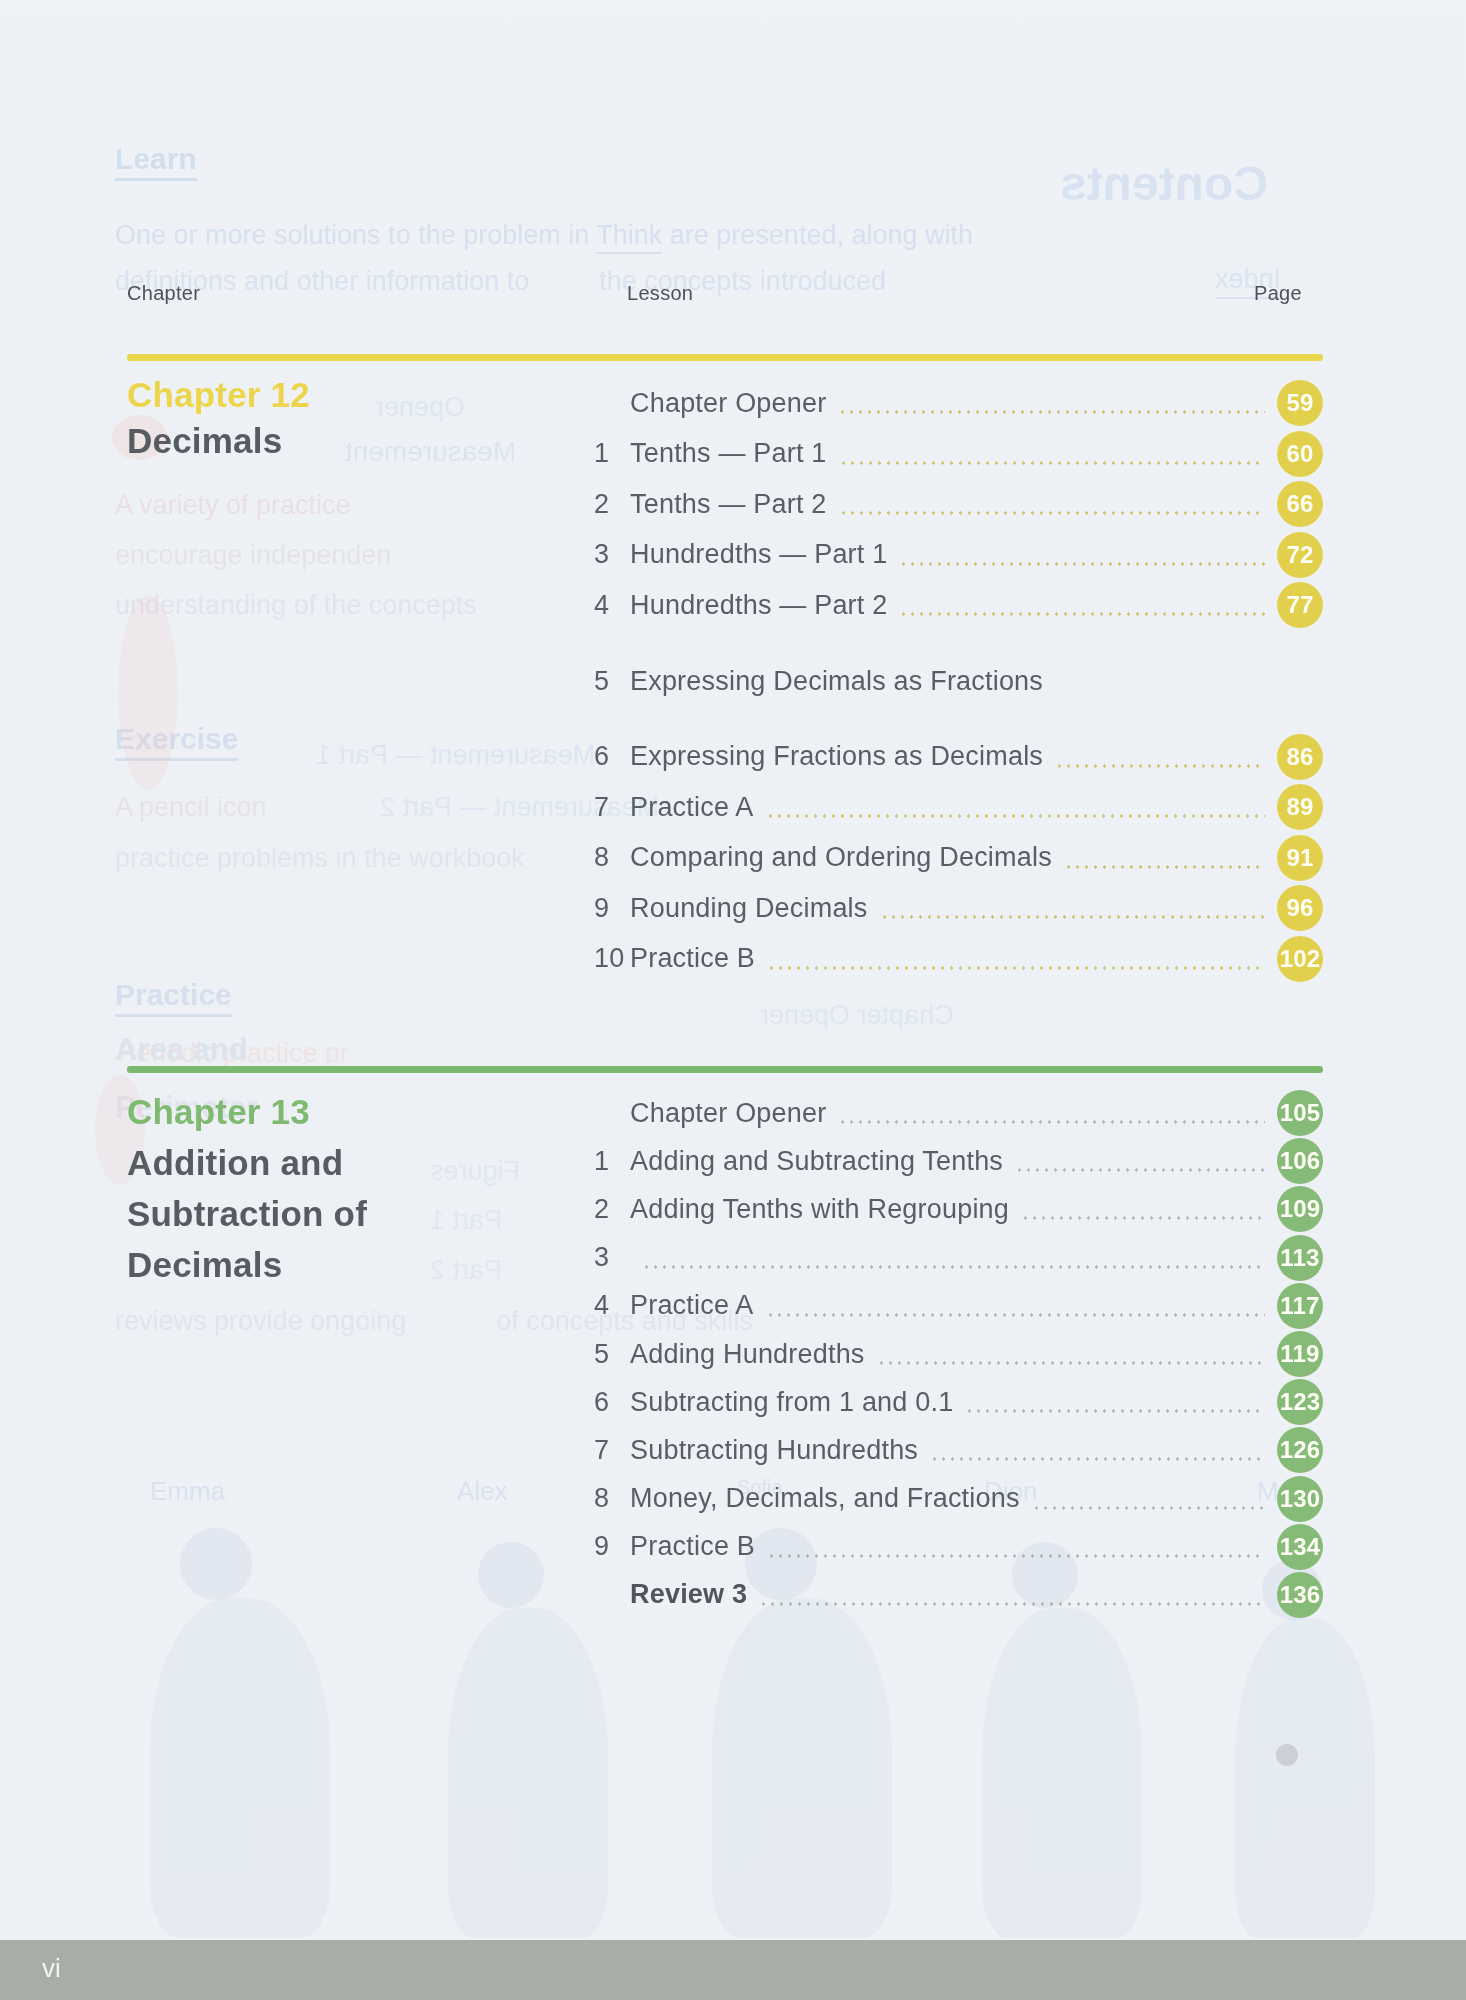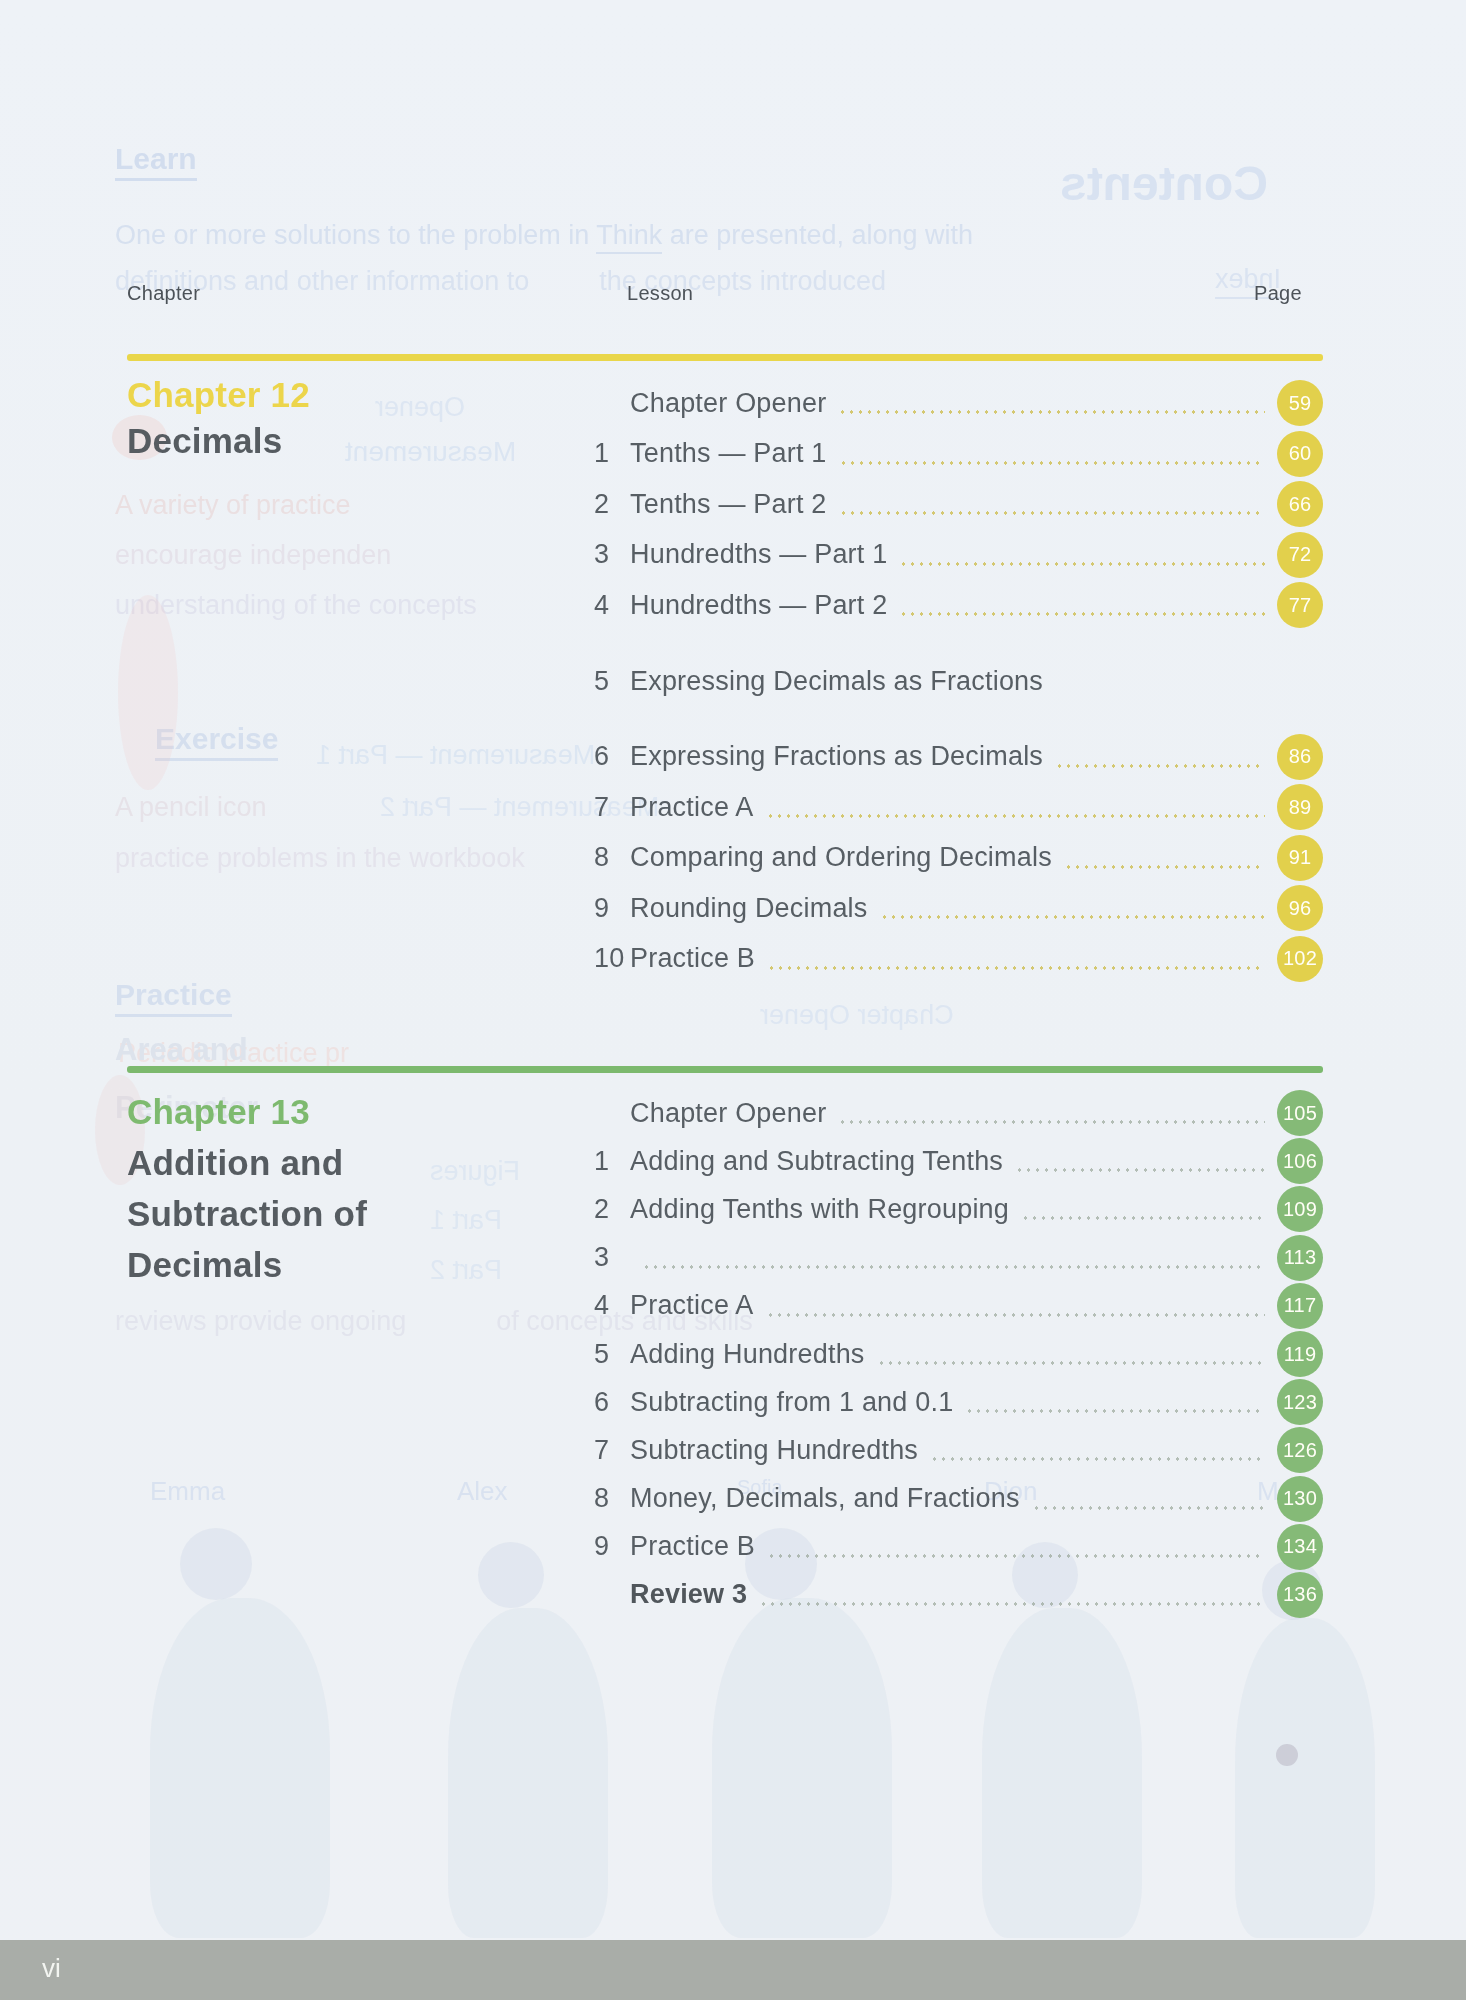--- a/index.html
+++ b/index.html
@@ -31,21 +31,21 @@
   .num{width:36px;flex:none;}
   .title{flex:none;}
   .bold-row .title{font-weight:bold;color:#50565b;}
   .leader{
     flex:1 1 auto;height:4px;margin:0 12px;transform:translateY(9px);
     background-image:radial-gradient(circle,var(--dot) 1.6px,transparent 1.8px);
     background-size:9px 4px;background-repeat:repeat-x;background-position:0 50%;
   }
   .badge{
     flex:none;width:46px;height:46px;border-radius:50%;background:var(--circle);
-    color:#fffef6;font-weight:normal;font-size:20px;
+    color:#fffef6;font-weight:bold;font-size:24px;
     display:flex;align-items:center;justify-content:center;
   }
   .footer-bar{position:absolute;left:0;top:1940px;width:100%;height:64px;background:#a9ada8;z-index:3;}
   .folio{position:absolute;left:42px;top:13px;font-size:26px;color:#f3f5f1;}
 </style>
 </head>
 <body>
 
 <div class="page">
 
@@ -58,21 +58,21 @@
   <div class="ghost mirror g-under" style="left:1215px;top:264px;font-size:27px;color:#dae3f1;border-bottom-width:2px;">Index</div>
   <div class="ghost mirror" style="left:1060px;top:156px;font-size:48px;font-weight:bold;color:#d8e2f1;">Contents</div>
 
   <div class="ghost mirror" style="left:375px;top:392px;font-size:27px;color:#dde6f2;">Opener</div>
   <div class="ghost mirror" style="left:345px;top:436px;font-size:28px;color:#dbe5f2;">Measurement</div>
 
   <div class="ghost" style="left:115px;top:490px;font-size:27px;color:#eadfe1;">A variety of practice</div>
   <div class="ghost" style="left:115px;top:540px;font-size:27px;color:#e5e2ea;">encourage independen</div>
   <div class="ghost" style="left:115px;top:590px;font-size:27px;color:#e1e3ee;">understanding of the concepts</div>
 
-  <div class="ghost g-under" style="left:115px;top:722px;font-size:30px;font-weight:bold;color:#d5dfee;margin-left:40px;">Exercise</div>
+  <div class="ghost g-under" style="left:115px;top:722px;font-size:30px;font-weight:bold;color:#d5dfee;">Exercise</div>
   <div class="ghost mirror" style="left:316px;top:740px;font-size:27px;color:#dce6f2;">Measurement — Part 1</div>
   <div class="ghost" style="left:115px;top:792px;font-size:27px;color:#e6e2e8;">A pencil icon</div>
   <div class="ghost mirror" style="left:380px;top:792px;font-size:27px;color:#dde6f2;">Measurement — Part 2</div>
   <div class="ghost" style="left:115px;top:843px;font-size:27px;color:#e4e3ec;">practice problems in the workbook</div>
 
   <div class="ghost g-under" style="left:115px;top:978px;font-size:30px;font-weight:bold;color:#d5dfee;">Practice</div>
   <div class="ghost mirror" style="left:760px;top:1000px;font-size:27px;color:#dde6f2;">Chapter Opener</div>
   <div class="ghost" style="left:118px;top:1038px;font-size:27px;color:#eee2e2;">Periodic practice pr</div>
   <div class="ghost" style="left:115px;top:1032px;font-size:31px;font-weight:bold;color:#dde3ec;">Area and</div>
   <div class="ghost" style="left:115px;top:1090px;font-size:31px;font-weight:bold;color:#e0e4ec;">Perimeter</div>

